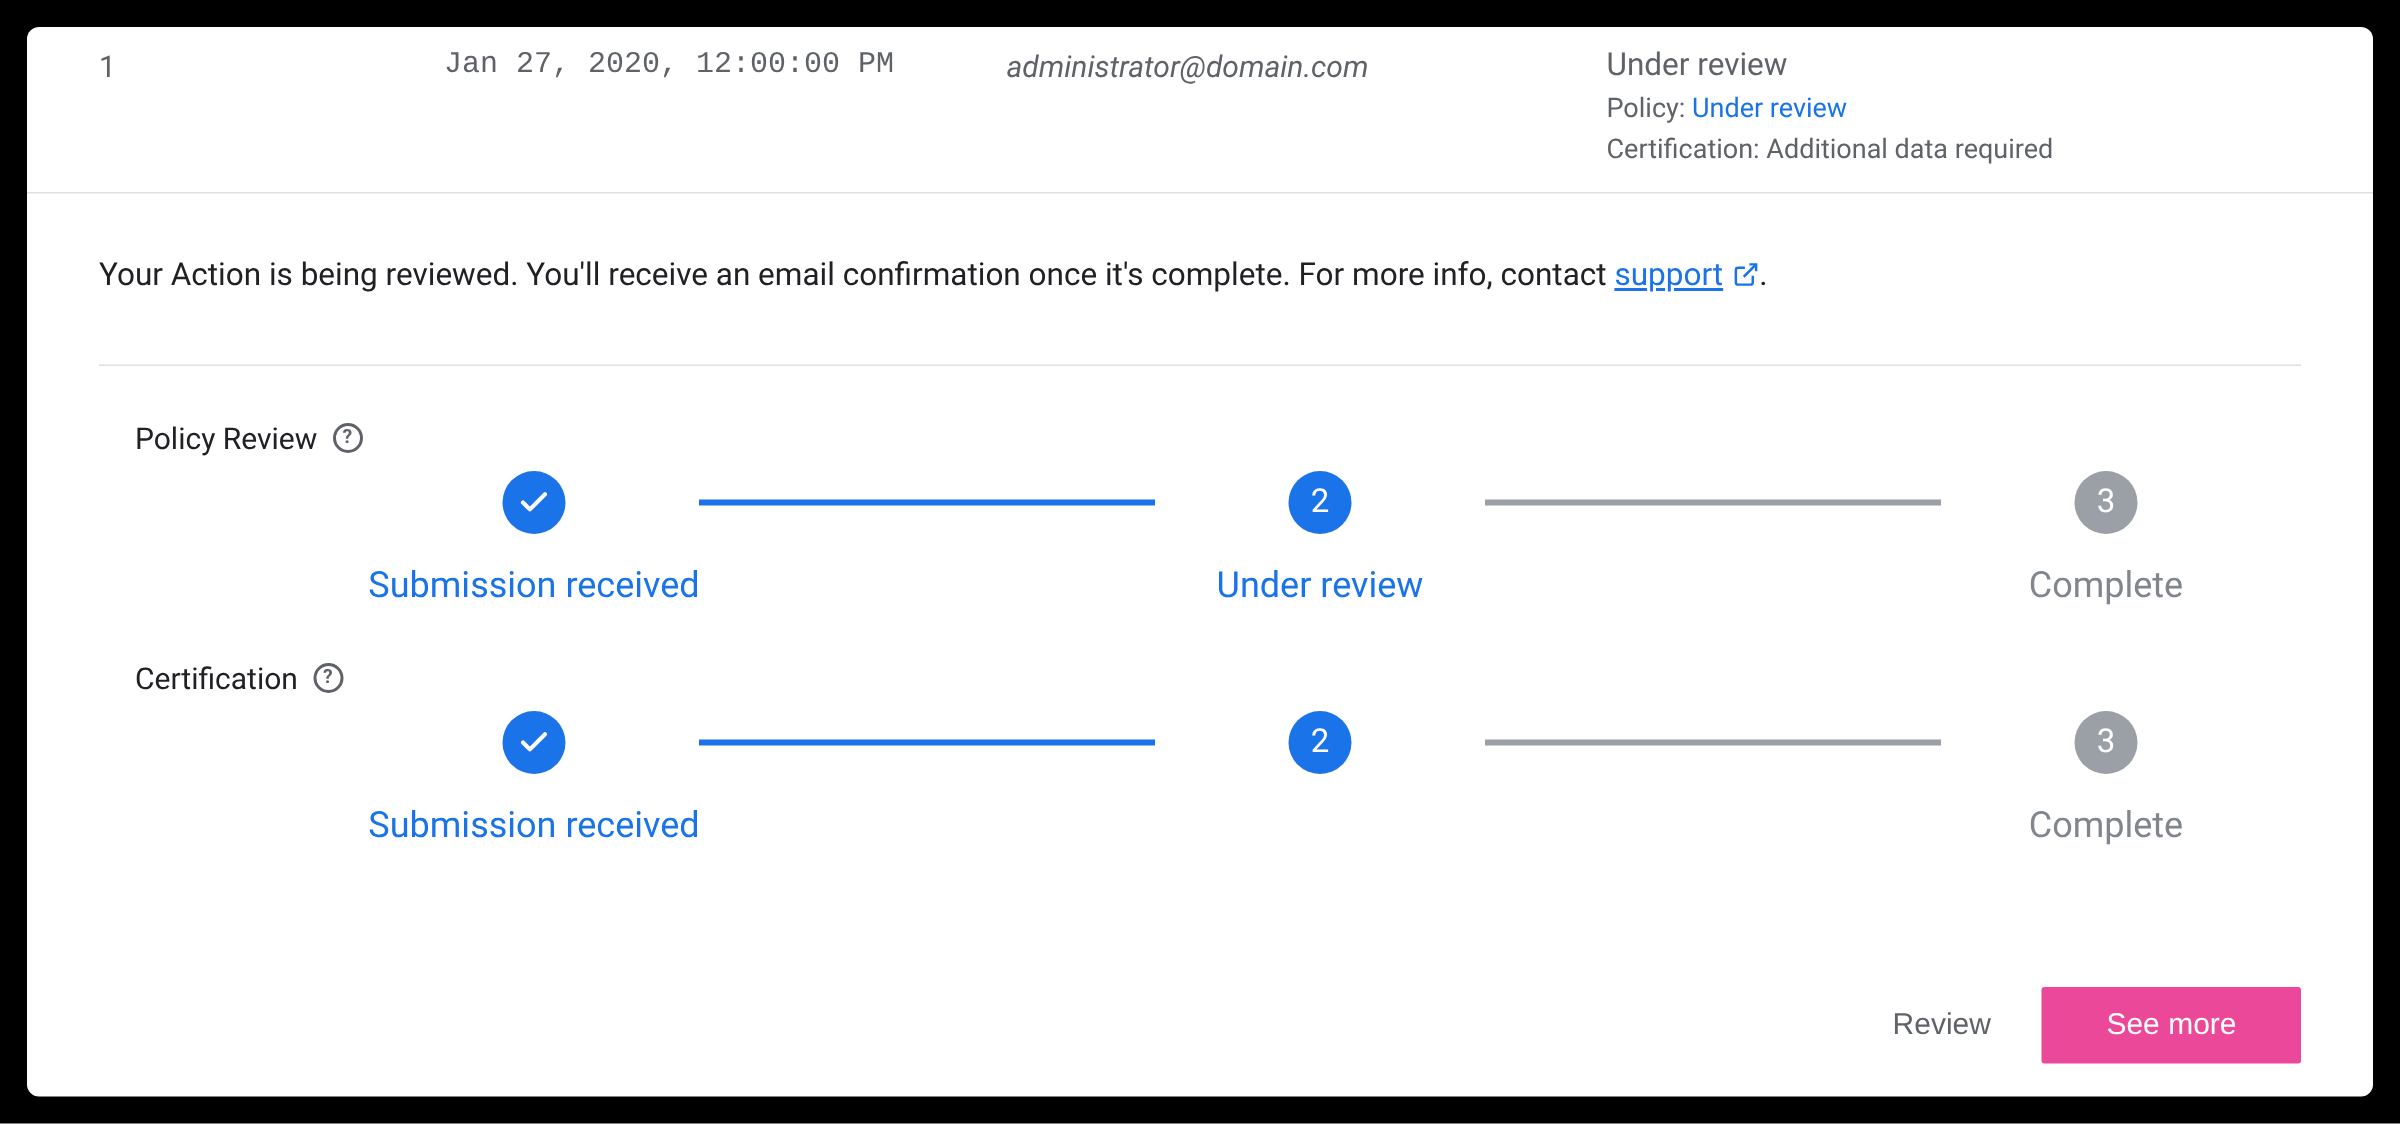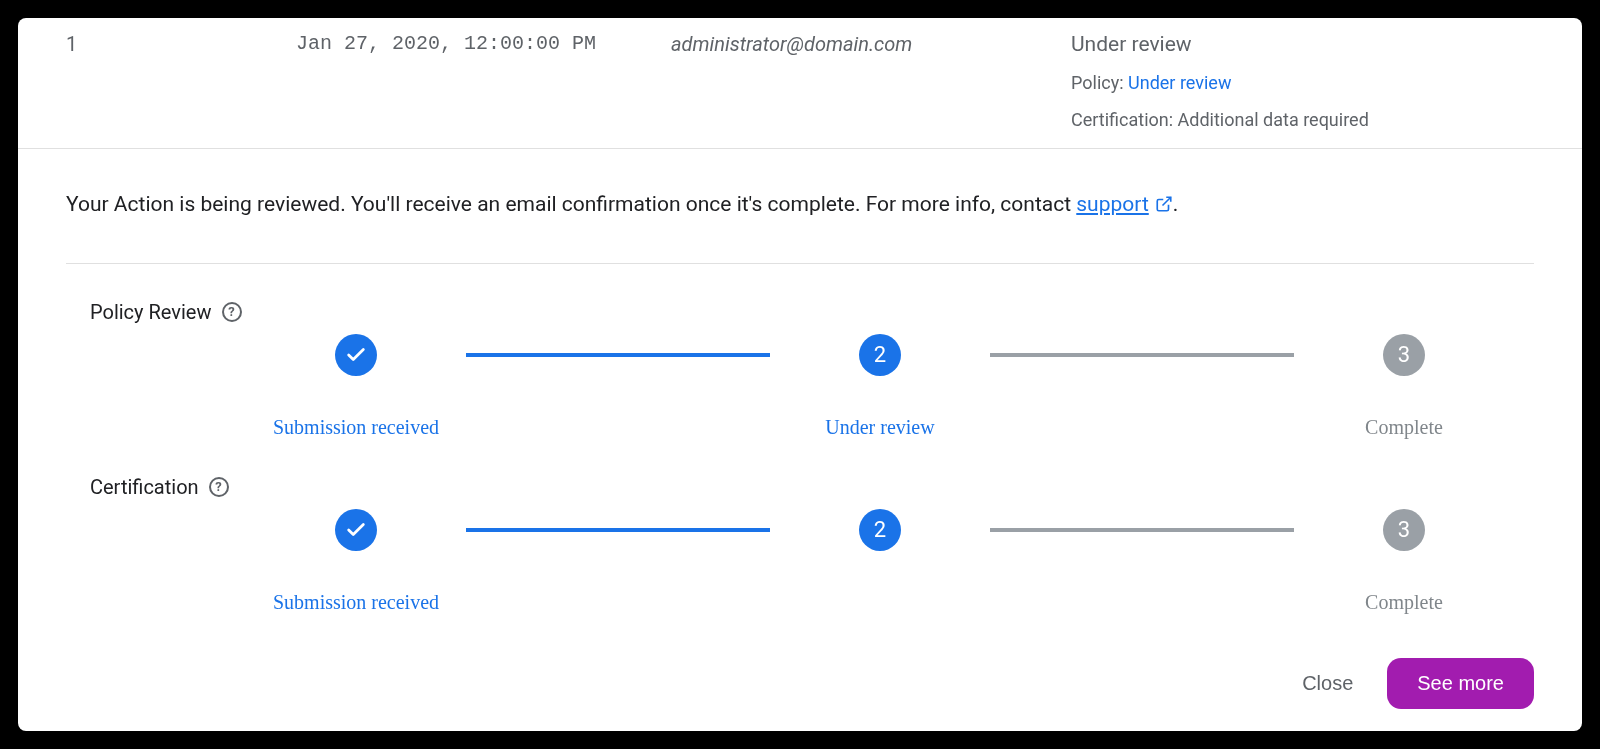--- a/index.html
+++ b/index.html
@@ -26,21 +26,21 @@
     align-items:flex-start;
     padding: 14px 48px 18px 48px;
     border-bottom:1px solid #e0e0e0;
     color:#5f6368;
     font-size:20px;
   }
   .hcol-index  { width:230px; }
   .hcol-date   { width:375px;font-family:Liberation Mono, monospace; }
   .hcol-email  { width:400px;font-style:italic; }
   .hcol-status { flex:1; }
-  .hcol-status .sline { font-size:18px; color:#5f6368; margin-top:16px; }
+  .hcol-status .sline { font-size:18px; color:#5f6368; margin-top:6px; }
   .hcol-status .sline:first-child { font-size:21px; margin-top:0; margin-bottom:2px; }
   .status-link { color:#1a73e8; }
 
   
   .body-pad { padding: 40px 48px 0 48px; }
   .review-msg {
     font-size:21px;
     color:#202124;
     line-height:1.5;
     padding-bottom:40px;
@@ -86,43 +86,42 @@
   }
   .connector.done { background:#1a73e8; }
   .node {
     width:42px; height:42px; border-radius:50%;
     display:flex; align-items:center; justify-content:center;
     background:#9aa0a6; color:#fff; font-size:22px; font-weight:400;
     z-index:1;
   }
   .node.done, .node.active { background:#1a73e8; }
   .step-label {
-    margin-top:40px;
-    font-size:20px;
+    margin-top:20px;
+    font-size:24px;
     color:#80868b;
     text-align:center;
     white-space:nowrap;
-    font-family:Liberation Serif, serif;
   }
   .step-label.active { color:#1a73e8; }
 
   
   .footer {
     position:absolute;
     right:48px; bottom:22px;
     display:flex; align-items:center; gap:30px;
   }
   .btn-flat {
     font-size:20px; color:#5f6368;
     background:none; border:none; cursor:pointer;
     padding:8px 4px;
   }
   .btn-primary {
-    font-size:20px; color:#fff; background:#a21caf;
-    border:none; border-radius:14px; padding:14px 30px;
+    font-size:20px; color:#fff; background:#ec4899;
+    border:none; border-radius:2px; padding:14px 43px;
     cursor:pointer;
   }
 </style>
 </head>
 <body>
 
 <div class="frame">
 
   <div class="header-row">
     <div class="hcol-index">1</div>
@@ -195,17 +194,17 @@
         <div class="connector"></div>
         <div class="step">
           <div class="node">3</div>
           <div class="step-label">Complete</div>
         </div>
       </div>
     </div>
   </div>
 
   <div class="footer">
-    <button class="btn-flat">Close</button>
+    <button class="btn-flat">Review</button>
     <button class="btn-primary">See more</button>
   </div>
 
 </div>
 
 </body></html>

